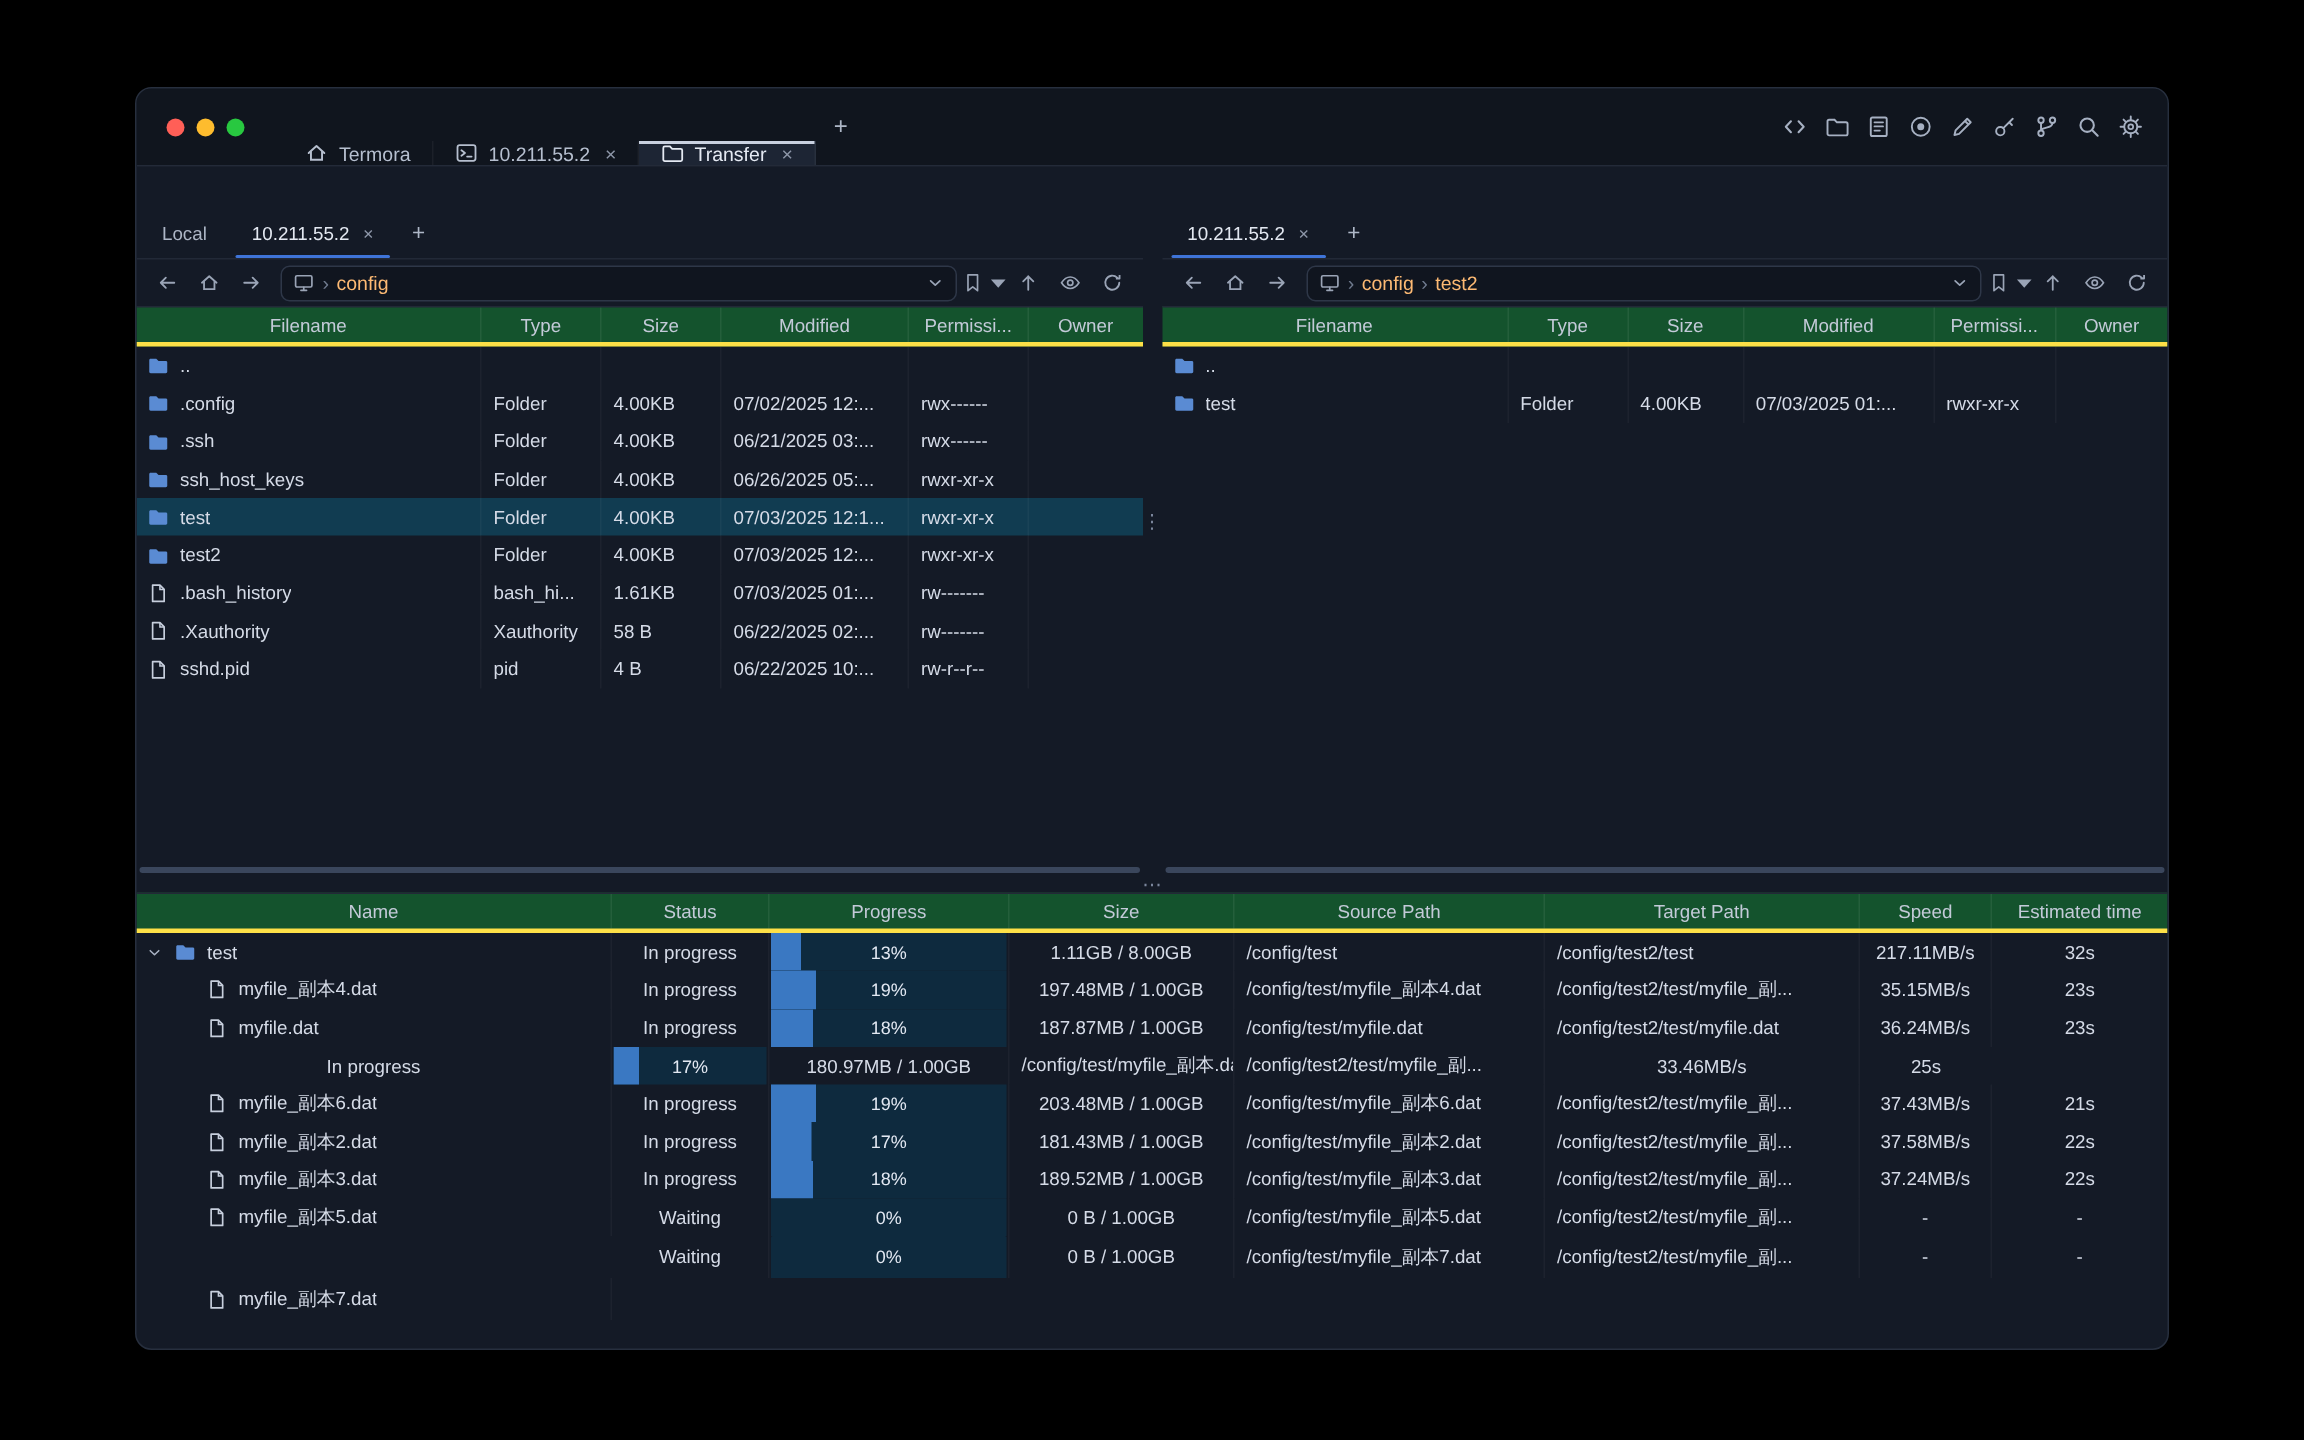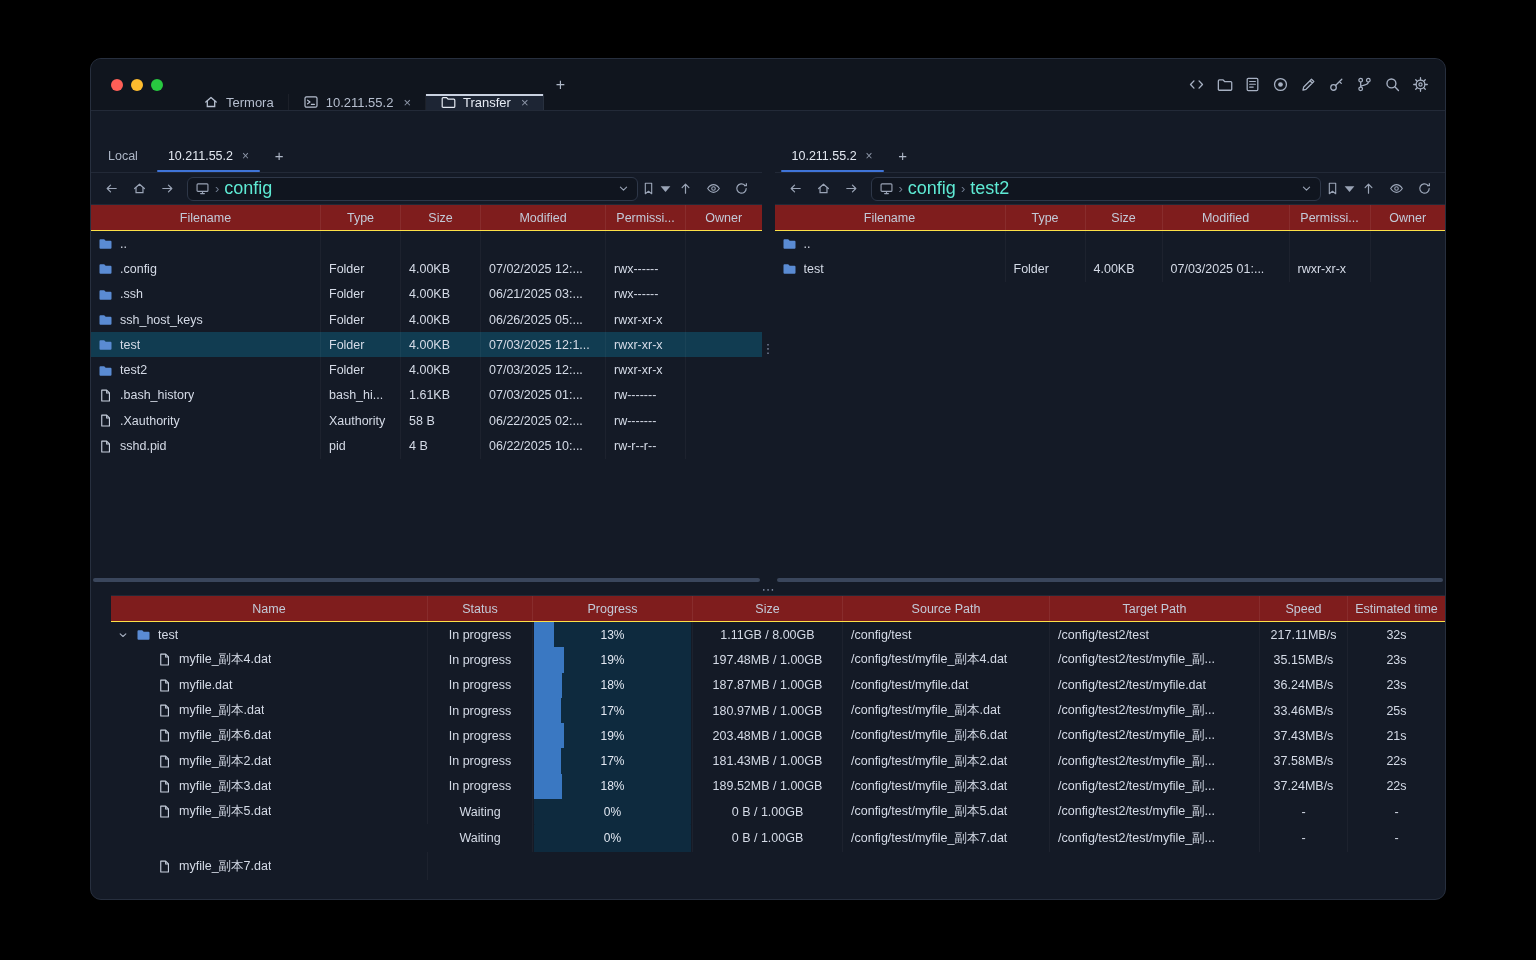--- a/index.html
+++ b/index.html
@@ -49,45 +49,45 @@
   
   .panel-toolbar { flex:0 0 31px; display:flex; align-items:center; gap:3px; padding:0 8px; }
   .tool-btn { width:25px; height:24px; display:flex; align-items:center; justify-content:center;
     color:#9aa4b6; gap:2px; }
   .tool-btn .icon { width:15px; height:15px; }
   .pathbox { flex:1; height:24px; min-width:0; border:1px solid #2e3748; border-radius:6px;
     background:#10151f; display:flex; align-items:center; gap:5px; padding:0 7px; margin:0 4px; }
   .pathbox .pb-icon { width:15px; height:15px; color:#9aa4b6; }
   .crumbs { display:flex; align-items:center; gap:5px; min-width:0; overflow:hidden; }
   .crumb-sep { color:#6f7a8e; font-size:13px; }
-  .crumb { font-size:18px; color:#5eead4; white-space:nowrap; }
+  .crumb { font-size:13px; color:#fdba74; white-space:nowrap; }
   .pathbox .chev { margin-left:auto; width:13px; height:13px; color:#9aa4b6; }
   
   .left-grid  { display:grid; grid-template-columns:230px 80px 80px 125px 80px minmax(0,1fr); }
   .right-grid { display:grid; grid-template-columns:231px 80px 77px 127px 81px minmax(0,1fr); }
   .t-grid     { display:grid; grid-template-columns:317px 105px 160px 150px 207px 210px 88px minmax(0,1fr); }
-  .file-head, .t-head { flex:0 0 27px; background:#7f1d1d; border-top:1px solid #222937;
-    border-bottom:1px solid #fde047; }
+  .file-head, .t-head { flex:0 0 27px; background:#14532d; border-top:1px solid #222937;
+    border-bottom:3px solid #fde047; }
   .head-cell { display:flex; align-items:center; justify-content:center; font-size:12.5px;
     color:#c3cad8; border-right:1px solid rgba(255,255,255,.07); overflow:hidden; white-space:nowrap; }
   .head-cell:last-child { border-right:none; }
   .file-body { flex:1; overflow:hidden; }
   .file-row, .t-row { height:25.3px; }
   .file-row.selected { background:#113c51; }
   .cell { display:flex; align-items:center; height:100%; min-width:0; padding:0 8px;
     font-size:12.5px; color:#d5dbe7; white-space:nowrap; overflow:hidden;
     border-right:1px solid rgba(255,255,255,.04); }
   .cell:last-child { border-right:none; }
   .name-cell { gap:7px; padding-left:7px; }
   .row-icon { width:15px; height:15px; color:#c7cfdd; }
   .fname { overflow:hidden; white-space:nowrap; }
   .hscroll { flex:0 0 10px; display:flex; align-items:center; padding:0 2px; }
   .hscroll .thumb { height:4px; width:100%; border-radius:2px; background:#3a465c; }
   
-  .transfer { flex:1; display:flex; flex-direction:column; min-height:0;padding-left:20px; }
+  .transfer { flex:1; display:flex; flex-direction:column; min-height:0; }
   .t-body { flex:1; overflow:hidden; }
   .c-center { justify-content:center; }
   .expander { width:12px; height:12px; display:inline-flex; color:#aab3c4; }
   .expander svg { width:100%; height:100%; }
   .prog-cell { padding:0 1px; }
   .track { position:relative; flex:1; height:29px; background:#0e2a3e; border-radius:1px; overflow:hidden; }
   .fill { position:absolute; left:0; top:0; bottom:0; background:#3a78c2; }
   .plabel { position:absolute; inset:0; display:flex; align-items:center; justify-content:center;
     font-size:12px; color:#e2e8f2; }
 </style>
@@ -653,29 +653,20 @@
                 <div class="plabel">18%</div>
               </div>
             </div>
             <div class="cell c-center">187.87MB / 1.00GB</div>
             <div class="cell">/config/test/myfile.dat</div>
             <div class="cell">/config/test2/test/myfile.dat</div>
             <div class="cell c-center">36.24MB/s</div>
             <div class="cell c-center">23s</div>
           </div>
           <div class="t-row t-grid">
-            <div class="cell name-cell" style="padding-left: 46px;">
-              <span class="icon row-icon">
-                <svg viewBox="0 0 16 16">
-                  <path d="M4 2.2h5.2l3 3v8.6H4z" fill="none" stroke="currentColor" stroke-width="1.2" stroke-linejoin="round"></path>
-                  <path d="M9.2 2.4v2.9h2.9" fill="none" stroke="currentColor" stroke-width="1.1"></path>
-                </svg>
-              </span>
-              <span class="fname">myfile_副本.dat</span>
-            </div>
             <div class="cell c-center">In progress</div>
             <div class="cell prog-cell">
               <div class="track">
                 <div class="fill" style="width: 17%;"></div>
                 <div class="plabel">17%</div>
               </div>
             </div>
             <div class="cell c-center">180.97MB / 1.00GB</div>
             <div class="cell">/config/test/myfile_副本.dat</div>
             <div class="cell">/config/test2/test/myfile_副...</div>

